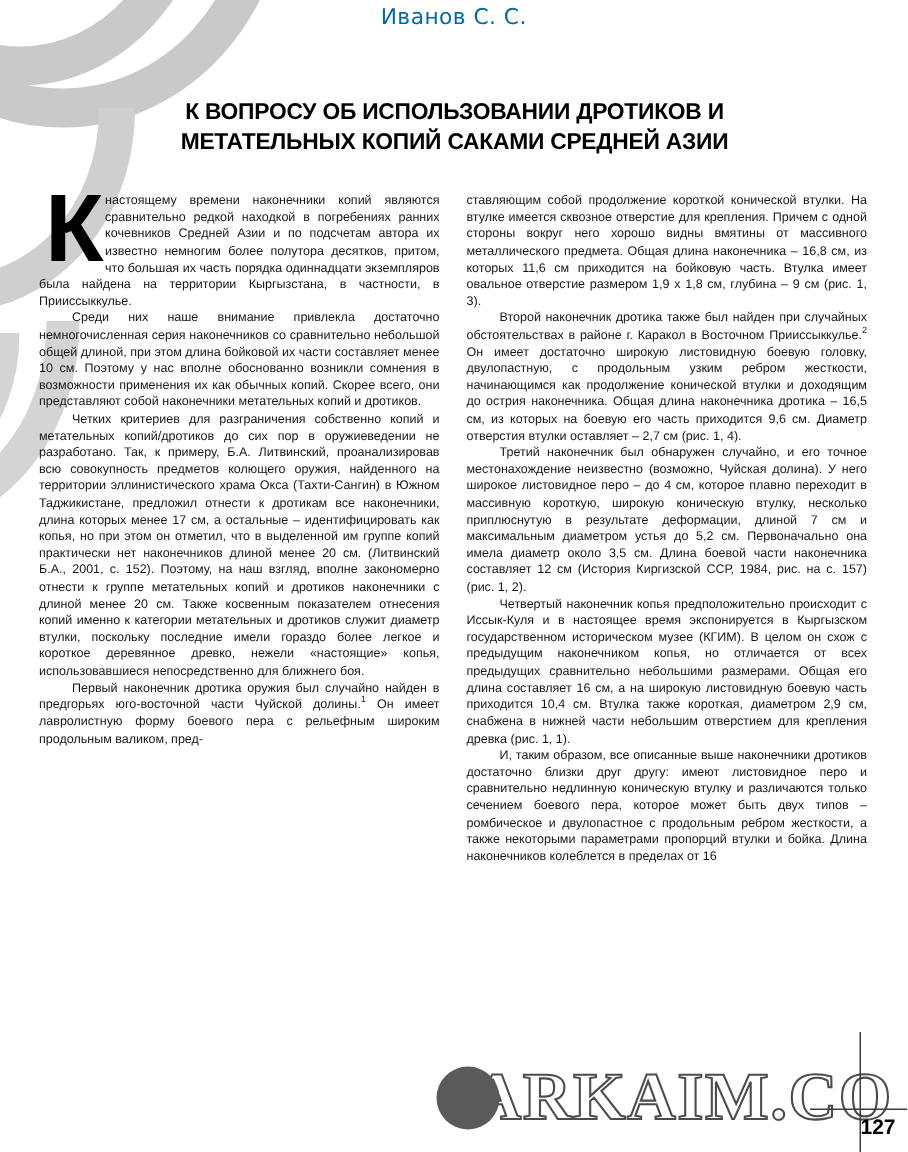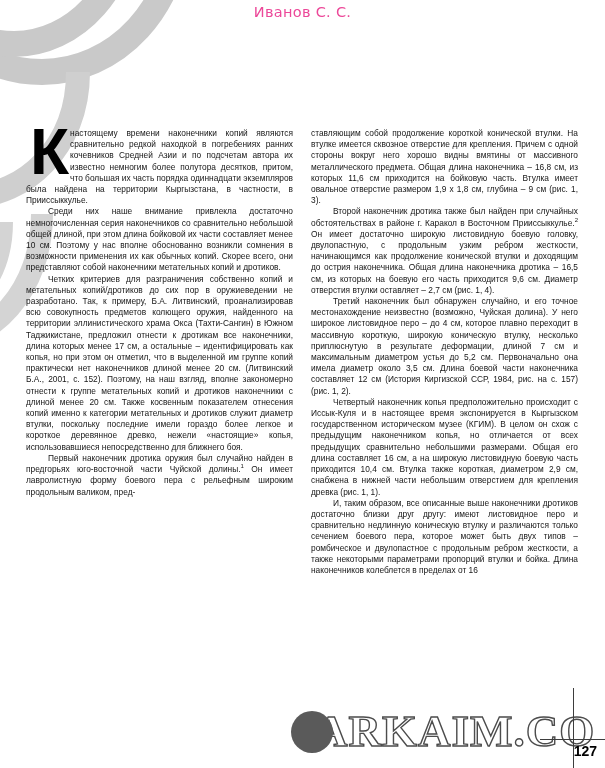--- a/index.html
+++ b/index.html
@@ -37,21 +37,21 @@
   
   .author-line {
     position: absolute;
     top: 4px;
     left: 0;
     width: 605px;
     text-align: center;
     z-index: 3;
     font-size: 14.5px;
     letter-spacing: 0.3px;
-    color: #ec4899;
+    color: #0369a1;
     font-family: "DejaVu Sans", sans-serif;
   }
 
   .article-title {
     position: absolute;
     top: 55px;
     left: 62px;
     width: 482px;
     z-index: 3;
     text-align: center;
@@ -194,20 +194,24 @@
         <path d="M 160 292 C 160 368 110 422 50 422"></path>
       </g>
       <g fill="none" stroke="#d9d9d9" stroke-width="20">
         <path d="M -10 80 C 20 80 44 104 44 134 C 44 160 24 180 0 180"></path>
       </g>
     </svg>
   </div>
 
   <div class="author-line">Иванов С. С.</div>
 
+  <h1 class="article-title">
+    <span>К ВОПРОСУ ОБ ИСПОЛЬЗОВАНИИ ДРОТИКОВ И</span><br>
+    <span>МЕТАТЕЛЬНЫХ КОПИЙ САКАМИ СРЕДНЕЙ АЗИИ</span>
+  </h1>
 
   <div class="columns">
 
     <div class="col">
       <p class="dropcap-para"><span class="dropcap">К</span><span>настоящему времени наконечники копий являются сравнительно редкой находкой в погребениях ранних кочевников Средней Азии и по подсчетам автора их известно немногим более полутора десятков, притом, что большая их часть порядка одиннадцати экземпляров была найдена на территории Кыргызстана, в частности, в Прииссыккулье.</span></p>
       <p class="indent-lg">Среди них наше внимание привлекла достаточно немногочисленная серия наконечников со сравнительно небольшой общей длиной, при этом длина бойковой их части составляет менее 10 см. Поэтому у нас вполне обоснованно возникли сомнения в возможности применения их как обычных копий. Скорее всего, они представляют собой наконечники метательных копий и дротиков.</p>
       <p class="indent-lg">Четких критериев для разграничения собственно копий и метательных копий/дротиков до сих пор в оружиеведении не разработано. Так, к примеру, Б.А. Литвинский, проанализировав всю совокупность предметов колющего оружия, найденного на территории эллинистического храма Окса (Тахти-Сангин) в Южном Таджикистане, предложил отнести к дротикам все наконечники, длина которых менее 17 см, а остальные – идентифицировать как копья, но при этом он отметил, что в выделенной им группе копий практически нет наконечников длиной менее 20 см. (Литвинский Б.А., 2001, с. 152). Поэтому, на наш взгляд, вполне закономерно отнести к группе метательных копий и дротиков наконечники с длиной менее 20 см. Также косвенным показателем отнесения копий именно к категории метательных и дротиков служит диаметр втулки, поскольку последние имели гораздо более легкое и короткое деревянное древко, нежели «настоящие» копья, использовавшиеся непосредственно для ближнего боя.</p>
       <p class="indent-lg"><span>Первый наконечник дротика оружия был случайно найден в предгорьях юго-восточной части Чуйской долины.</span><sup class="fn">1</sup><span> Он имеет лавролистную форму боевого пера с рельефным широким продольным валиком, пред-</span></p>
     </div>
 

